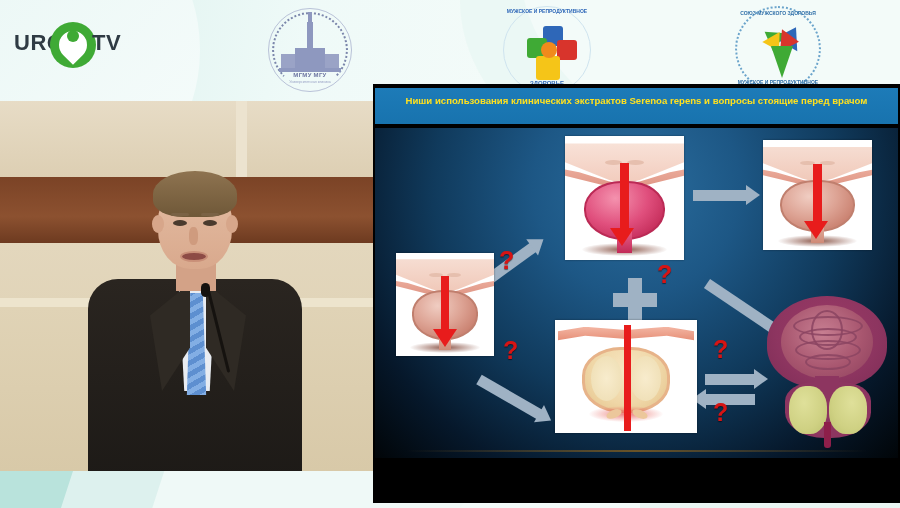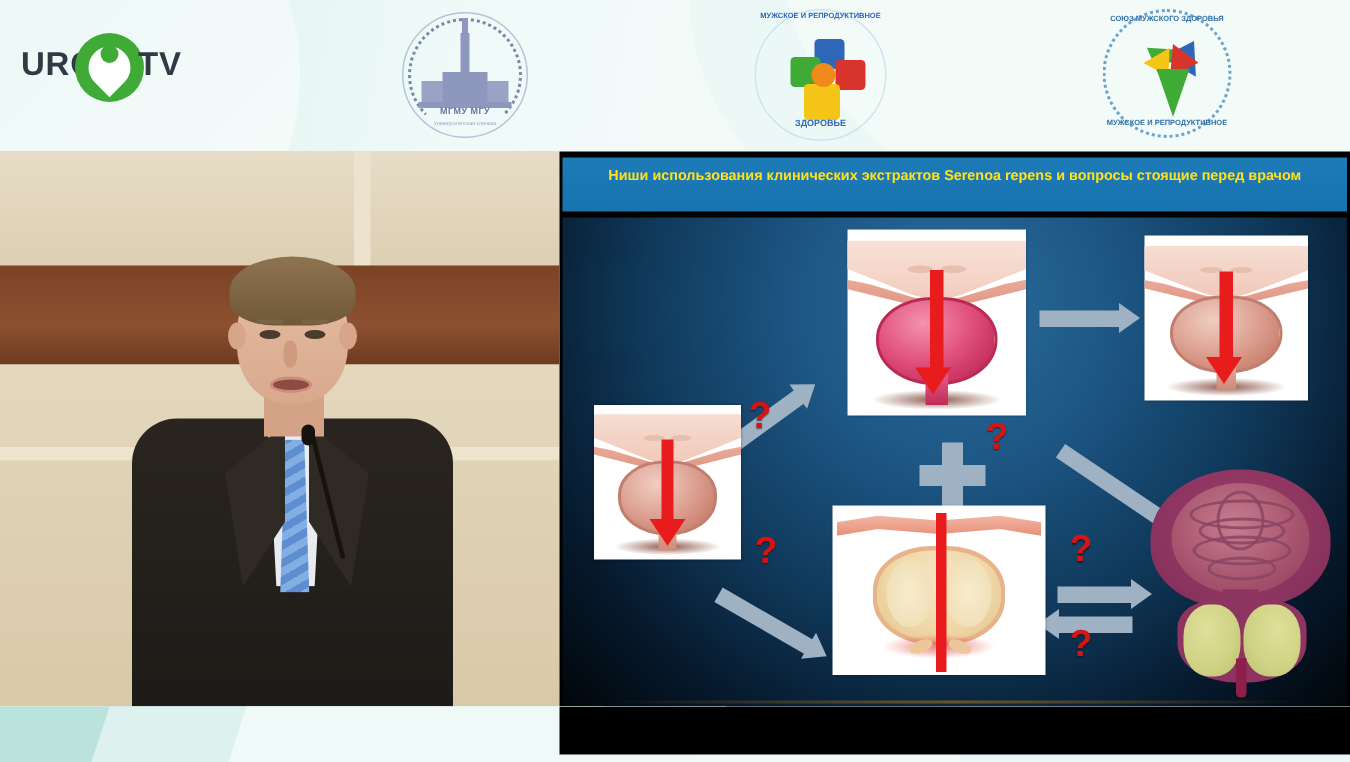--- a/index.html
+++ b/index.html
@@ -104,21 +104,21 @@
           clip-path:polygon(20% 0,80% 0,96% 100%,4% 100%);}
   .sp-lapL{position:absolute;left:150px;top:182px;width:40px;height:108px;background:#2f2a24;
            clip-path:polygon(100% 0,100% 60%,30% 100%,0 30%);}
   .sp-lapR{position:absolute;left:206px;top:182px;width:40px;height:108px;background:#2f2a24;
            clip-path:polygon(0 0,0 60%,70% 100%,100% 30%);}
   .sp-mic{position:absolute;left:206px;top:186px;width:3px;height:88px;background:#15120f;
           transform:rotate(-14deg);transform-origin:top center;border-radius:2px;}
   .sp-micHead{position:absolute;left:201px;top:182px;width:9px;height:14px;border-radius:5px;background:#15120f;}
 
   
-  .slide{position:absolute;left:373px;top:101px;width:527px;height:402px;background:#000;overflow:hidden;}
+  .slide{position:absolute;left:373px;top:84px;width:527px;height:402px;background:#000;overflow:hidden;}
   .slide-title{position:absolute;left:2px;top:4px;width:523px;min-height:36px;
                background:linear-gradient(180deg,#1d7bb8,#1873ae);
                color:#ffe11f;font-size:9.6px;font-weight:700;line-height:15px;text-align:center;
                padding:5px 8px 6px;box-sizing:border-box;}
   .canvas{position:absolute;left:2px;top:44px;width:523px;height:330px;
           background:radial-gradient(ellipse at 50% 18%,#2a6d9e 0%,#1d5785 28%,#103a5c 55%,#06182b 80%,#010508 100%);}
   .canvas:after{content:"";position:absolute;left:6%;bottom:6px;width:88%;height:2px;
                 background:linear-gradient(90deg,transparent,#7a5a22,transparent);opacity:.85;}
   .slide-foot{position:absolute;left:0;top:374px;width:527px;height:28px;background:#000;}
 

